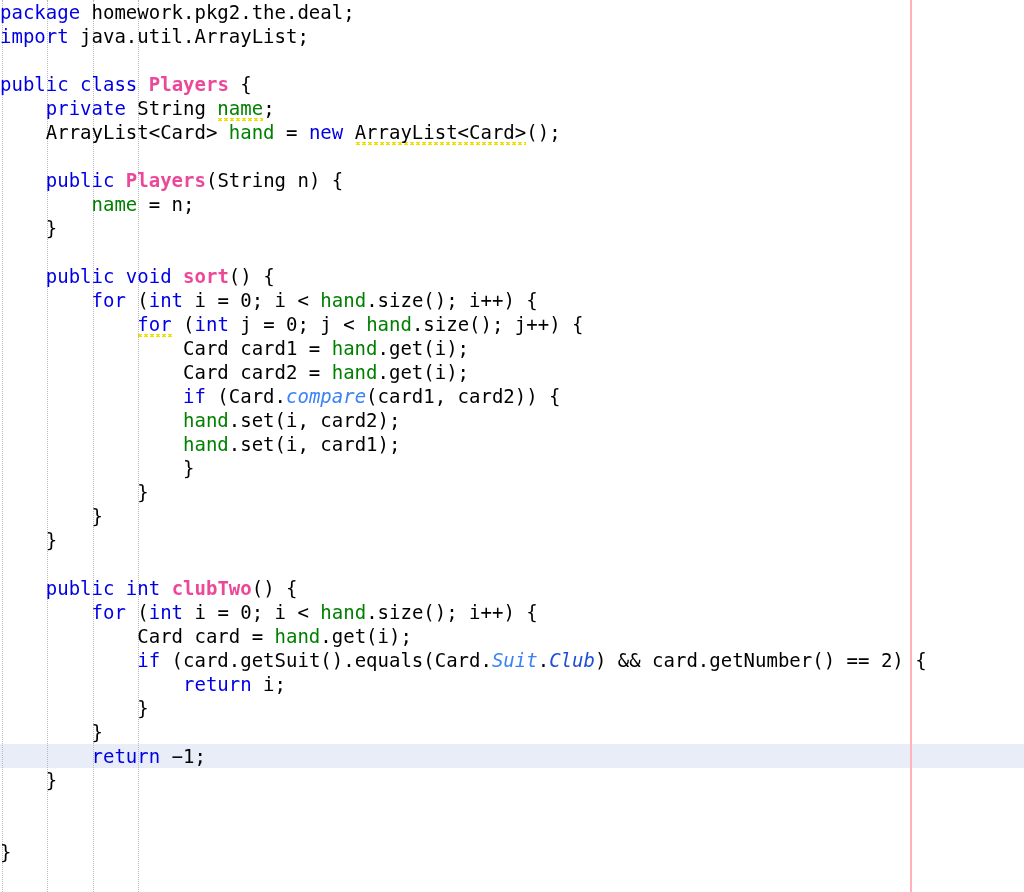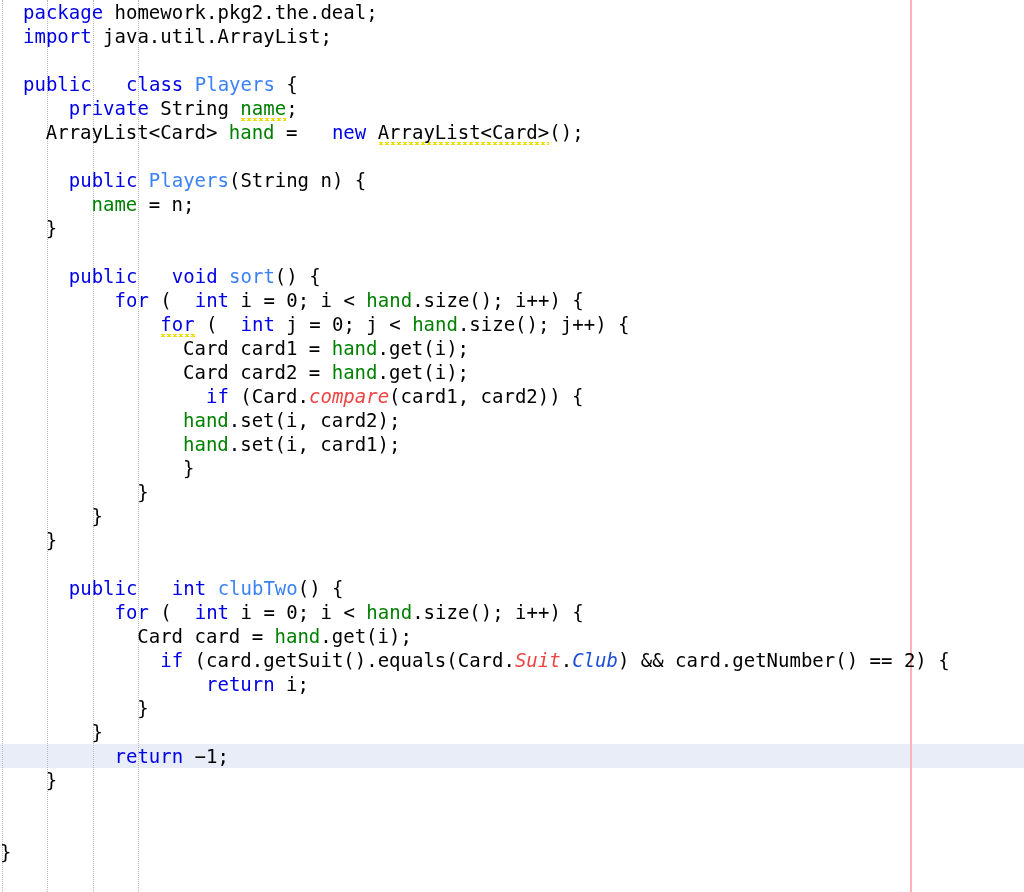--- a/index.html
+++ b/index.html
@@ -71,24 +71,24 @@
     tab-size: 4;
   }
   #code .ln {
     display: block;
     height: 24px;
     position: relative;
     z-index: 2;
   }
 
   
-  .kw    { color: #0000e6; margin-left: 23px; }            
-  .cls   { color: #3b82f6; font-weight: normal; }   
+  .kw    { color: #0000e6; }            
+  .cls   { color: #ec4899; font-weight: bold; }   
   .fld   { color: #008000; }            
-  .en    { color: #ef4444; font-style: italic; }  
+  .en    { color: #3b82f6; font-style: italic; }  
   .enval { color: #1d4ed8; font-style: italic; }  
   .pln   { color: #000000; }
 
   
   .warn {
     background-repeat: repeat-x;
     background-position: left bottom;
     background-size: 6px 3px;
     background-image:
       linear-gradient(45deg, transparent 40%, #f0e000 40%, #f0e000 60%, transparent 60%),

